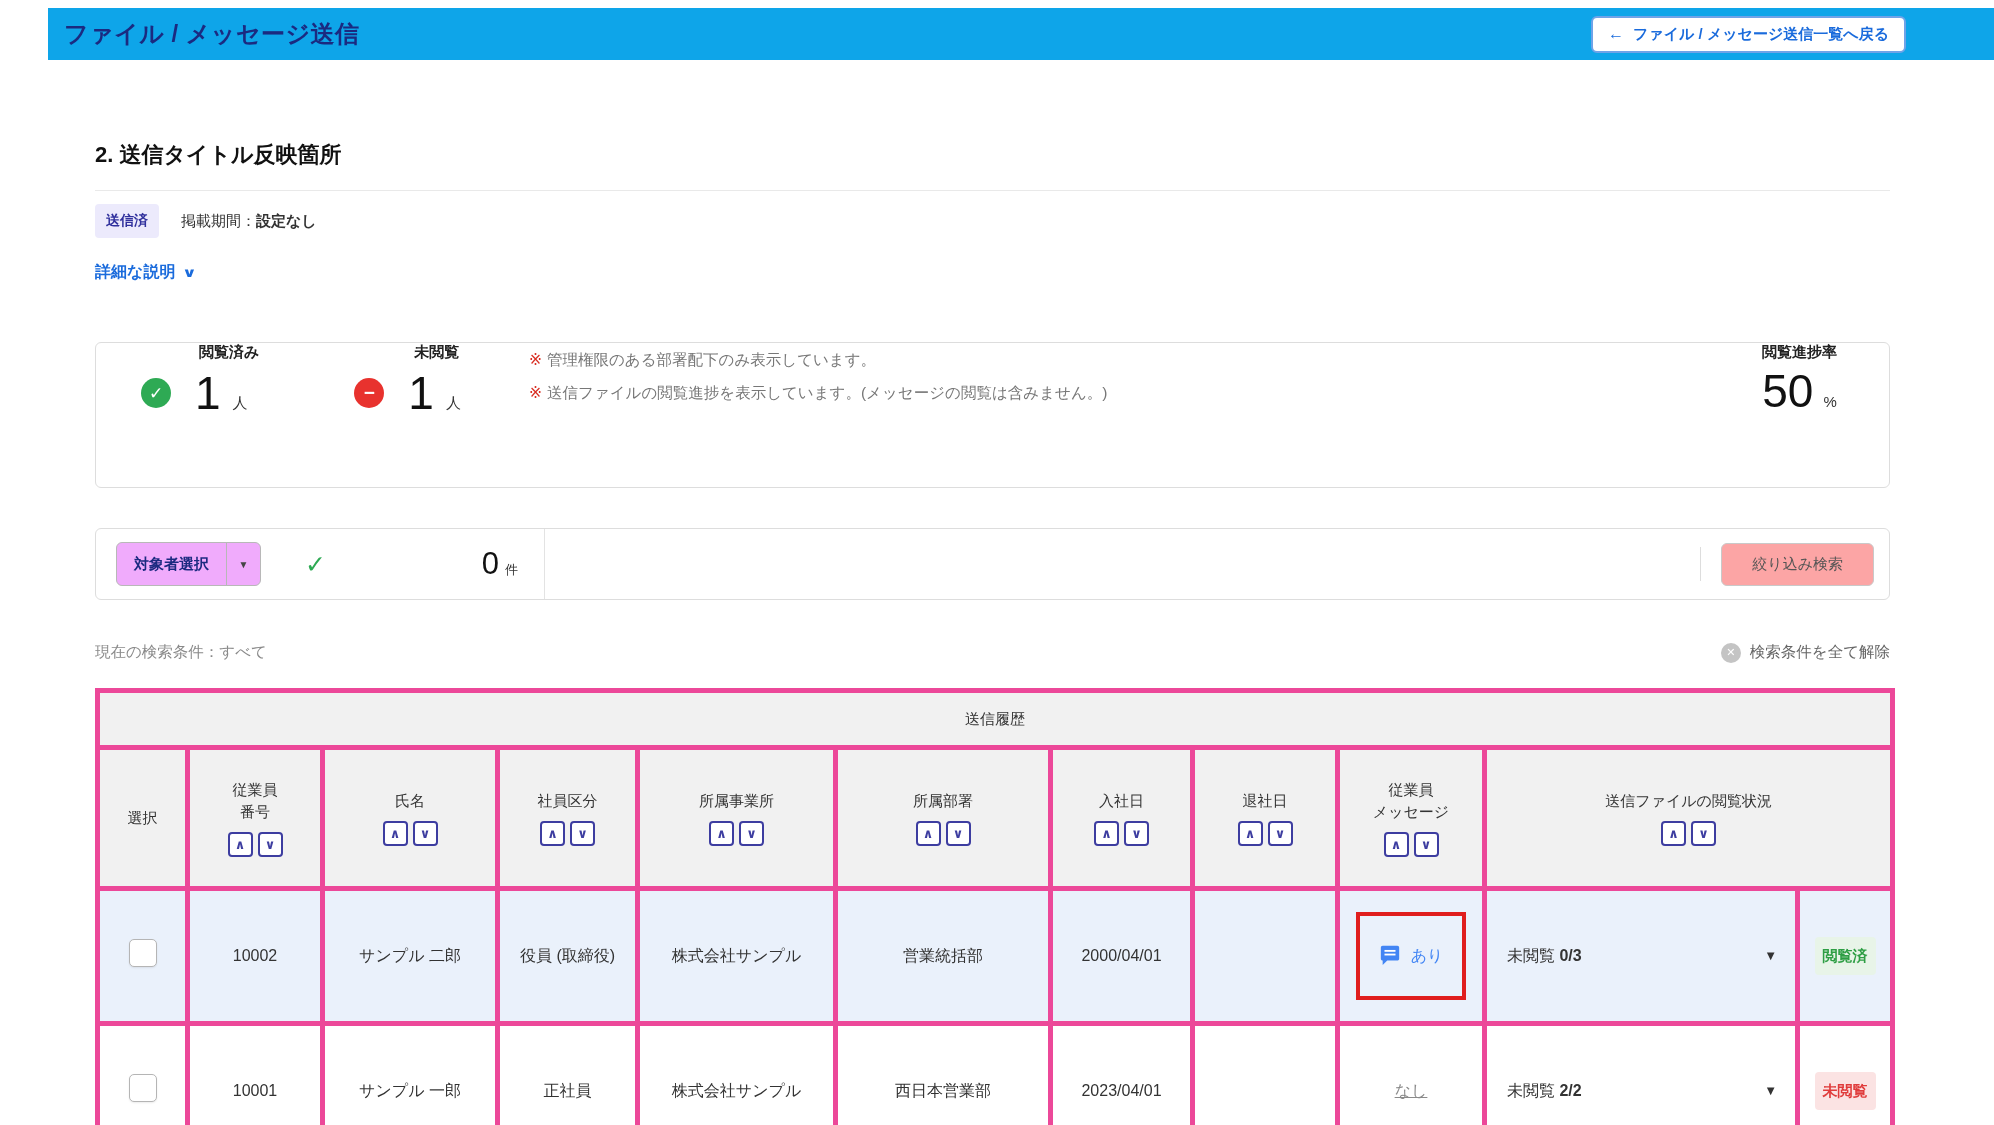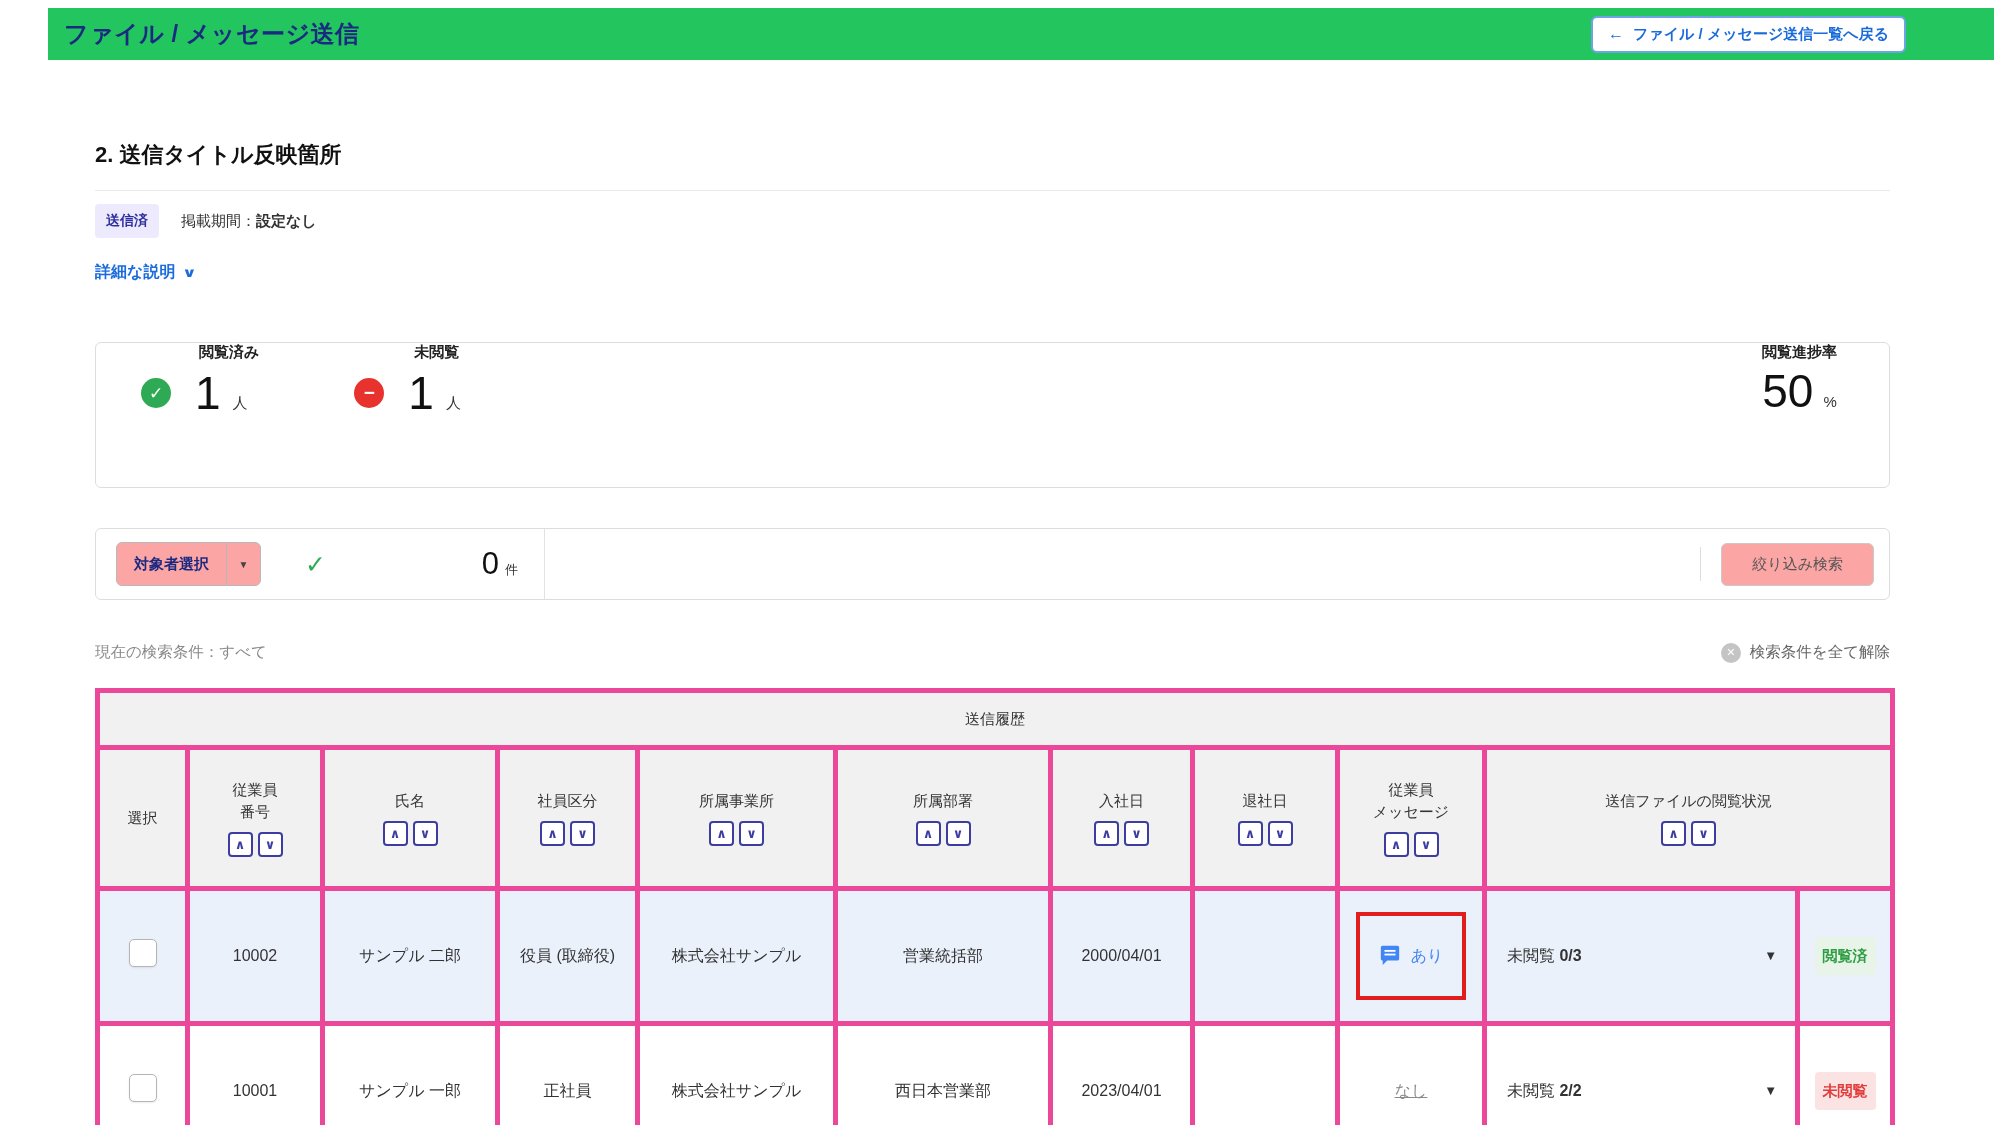--- a/index.html
+++ b/index.html
@@ -2,21 +2,21 @@
 <html><head>
 <meta charset="utf-8">
 <style>
   html,body{margin:0;padding:0;background:#fff;}
   body{
     width:1994px;height:1125px;position:relative;overflow:hidden;
     font-family:"Liberation Sans","DejaVu Sans",sans-serif;color:#333;
     -webkit-font-smoothing:antialiased;
   }
   
-  .topbar{position:absolute;left:48px;top:8px;width:1946px;height:52px;background:#22c55e;
+  .topbar{position:absolute;left:48px;top:8px;width:1946px;height:52px;background:#0ea5e9;
           display:flex;align-items:center;}
   .topbar-title{margin-left:16px;font-size:24px;font-weight:bold;color:#1b2a80;letter-spacing:.5px;}
   .back-btn{margin-left:auto;margin-right:88px;display:flex;align-items:center;gap:9px;
             background:#fff;border:2px solid #6fa3e8;border-radius:6px;padding:7px 15px;
             color:#1a6bdc;font-weight:bold;font-size:15px;cursor:pointer;}
   .back-btn .arrow{font-size:16px;}
   
   .page-title{position:absolute;left:95px;top:140px;font-size:22px;font-weight:bold;color:#111;}
   .title-divider{position:absolute;left:95px;top:190px;width:1795px;border-top:1px solid #e9e9e9;}
   .badge-row{position:absolute;left:95px;top:204px;display:flex;align-items:center;gap:22px;}
@@ -45,21 +45,21 @@
   .note-mark{color:#d93025;margin-right:5px;}
   .progress{margin-left:auto;margin-right:52px;display:flex;flex-direction:column;gap:2px;align-items:center;}
   .progress-label{font-size:15px;font-weight:bold;color:#222;}
   .progress-main{display:flex;align-items:center;}
   .progress-num{font-size:46px;color:#111;}
   .progress-unit{font-size:15px;color:#333;margin-left:10px;margin-top:20px;}
   
   .toolbar-card{position:absolute;left:95px;top:528px;width:1793px;height:70px;background:#fff;
                 border:1px solid #ddd;border-radius:6px;display:flex;align-items:stretch;}
   .tb-left{width:448px;display:flex;align-items:center;border-right:1px solid #e3e3e3;}
-  .select-btn{margin-left:20px;display:flex;align-items:stretch;height:42px;background:#fca5a5;
+  .select-btn{margin-left:20px;display:flex;align-items:stretch;height:42px;background:#f0abfc;
               border:1px solid #b8b8b8;border-radius:6px;overflow:hidden;cursor:pointer;}
   .select-main{display:flex;align-items:center;padding:0 17px;font-size:15px;font-weight:bold;color:#1b2a80;}
   .select-caret{display:flex;align-items:center;justify-content:center;width:33px;
                 border-left:1px solid #b8b8b8;font-size:10px;color:#444;}
   .tb-check{color:#2eaa54;font-size:25px;font-weight:bold;margin-left:44px;}
   .tb-count{margin-left:auto;margin-right:26px;display:flex;align-items:center;}
   .tb-count-num{font-size:31px;color:#111;}
   .tb-count-unit{font-size:13px;color:#333;margin-left:6px;margin-top:12px;}
   .tb-mid{display:flex;align-items:center;gap:14px;padding-left:22px;}
   .gray-btn{background:#c9c9c9;color:#fff;font-weight:bold;font-size:15px;border:none;
@@ -140,20 +140,28 @@
     </div>
   </div>
   <div class="stat unviewed">
     <div class="stat-label">未閲覧</div>
     <div class="stat-main">
       <span class="stat-icon red">−</span>
       <span class="stat-num">1</span>
       <span class="stat-unit">人</span>
     </div>
   </div>
+  <div class="stats-notes">
+    <div>
+      <span class="note-mark">※</span><span>管理権限のある部署配下のみ表示しています。</span>
+    </div>
+    <div>
+      <span class="note-mark">※</span><span>送信ファイルの閲覧進捗を表示しています。(メッセージの閲覧は含みません。)</span>
+    </div>
+  </div>
   <div class="progress">
     <div class="progress-label">閲覧進捗率</div>
     <div class="progress-main">
       <span class="progress-num">50</span>
       <span class="progress-unit">%</span>
     </div>
   </div>
 </div>
 
 <div class="toolbar-card">

